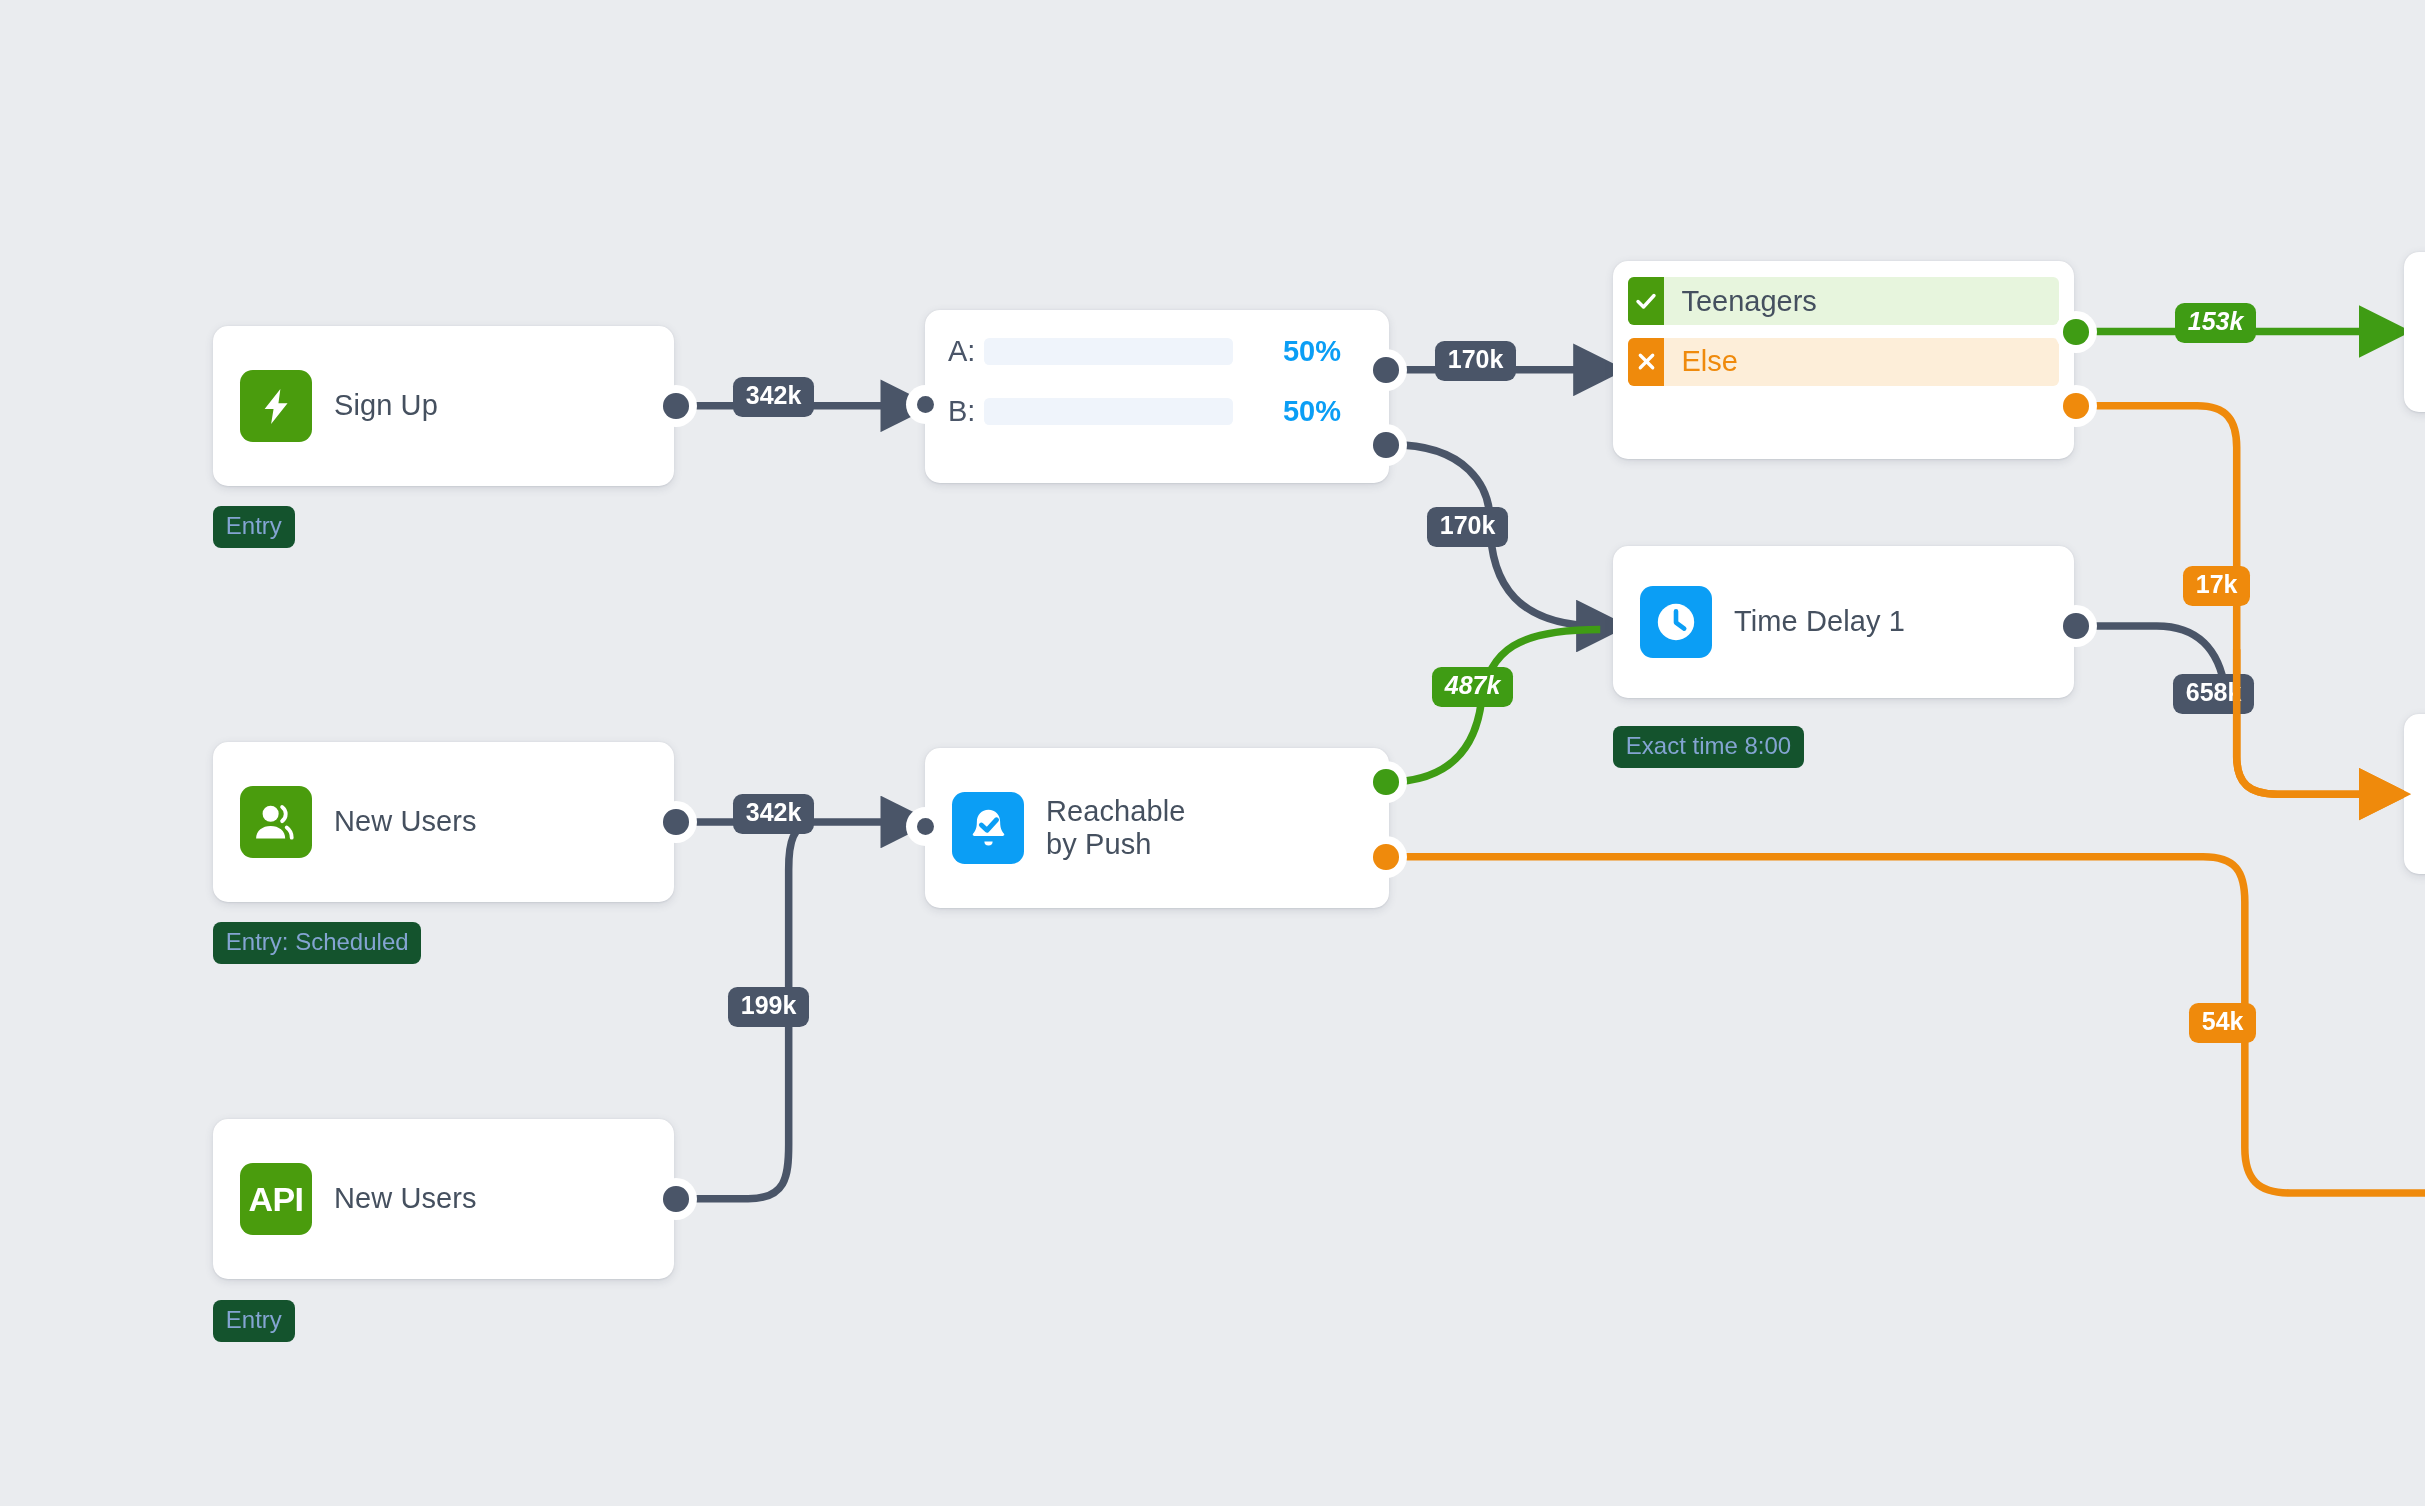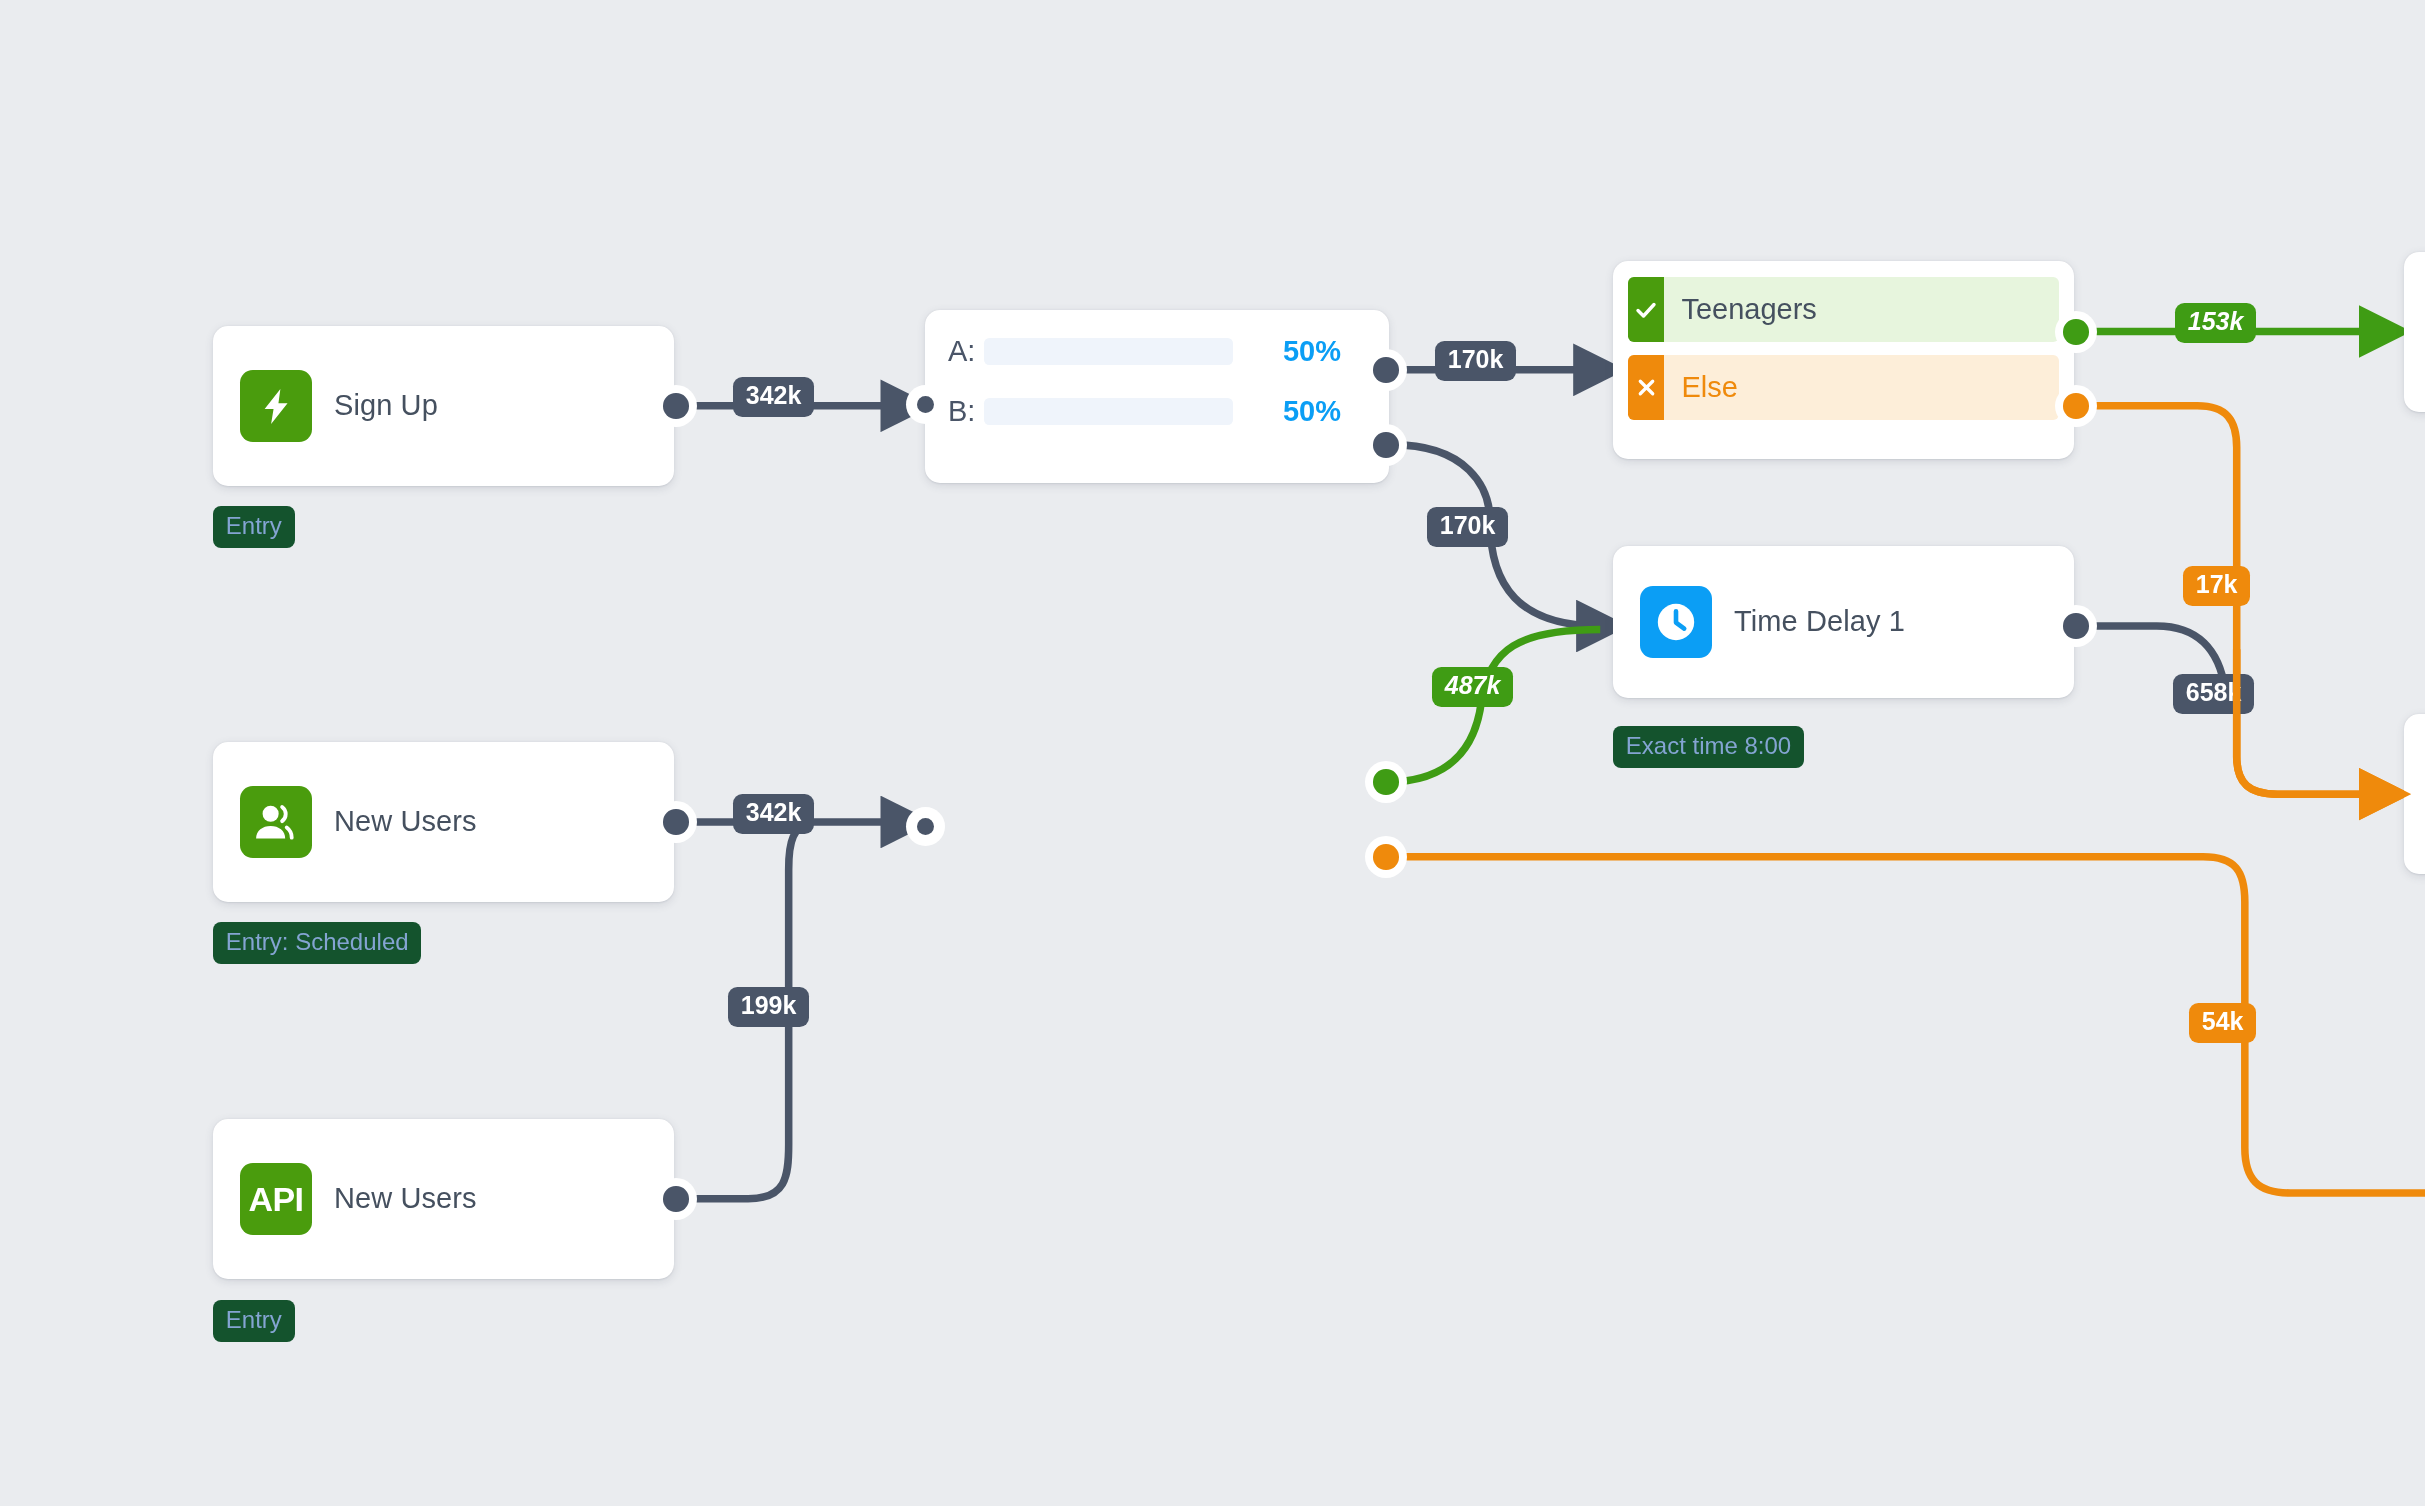--- a/index.html
+++ b/index.html
@@ -80,21 +80,21 @@
   .ab-track{width:249px;height:27px;border-radius:5.2px;background:#eff4fb;overflow:hidden;}
   .ab-fill{height:100%;background:#0b9ef5;border-radius:5.2px;}
   .ab-pct{font-size:29px;color:#0b9ef5;font-weight:700;margin-left:21px;width:87px;text-align:right;}
 
   
   .dec-card{
     position:absolute;z-index:3;background:#fff;border-radius:15px;
     box-shadow:0 2.3px 8px rgba(60,72,90,.13),0 0.6px 1.7px rgba(60,72,90,.10);
     padding:16px 15px;box-sizing:border-box;
   }
-  .dec-row{display:flex;align-items:stretch;height:65px;border-radius:5.8px;overflow:hidden;}
+  .dec-row{display:flex;align-items:stretch;height:48px;border-radius:5.8px;overflow:hidden;}
   .dec-row + .dec-row{margin-top:12.8px;}
   .dec-mark{width:36px;display:flex;align-items:center;justify-content:center;flex:0 0 auto;}
   .dec-lab{display:flex;align-items:center;padding-left:17.4px;font-size:29px;flex:1 1 auto;}
   .row-yes .dec-mark{background:#4a9c0d;}
   .row-yes{background:#e7f5dd;}
   .row-yes .dec-lab{color:#45505f;}
   .row-no .dec-mark{background:#ef8a0c;}
   .row-no{background:#fdeed9;}
   .row-no .dec-lab{color:#ef8a0c;}
 
@@ -243,20 +243,31 @@
     <div class="node-ico ico-green">
       <span class="api-text">API</span>
     </div>
     <div class="node-title">New Users</div>
   </div>
   <div class="port-wrap" style="left:655px;top:1178px;width:42px;height:42px;">
     <div class="port p-dark" style="position:relative;width:25.5px;height:25.5px;"></div>
   </div>
   <div class="pill" style="left:213px;top:1300px;">Entry</div>
 
+  <div class="node" style="left:925px;top:748px;width:464px;height:160px;padding:0 27px;">
+    <div class="node-ico ico-blue">
+      <svg width="45" height="48" viewBox="0 0 24 24" aria-hidden="true">
+        <path d="M12 2.2 c-3.7 0-6.2 2.8-6.2 6.4 0 4.4-1.5 5.6-2.1 6.5 -.3.5 0 1.1.6 1.1 h15.4 c.6 0 .9-.6.6-1.1 -.6-.9-2.1-2.1-2.1-6.5 0-3.6-2.5-6.4-6.2-6.4 z" fill="#fff"></path>
+        <path d="M9.8 19.2 h4.4 a2.2 2.2 0 0 1 -4.4 0 z" fill="#fff"></path>
+        <path d="M8.2 10.4 L11.2 13.2 L16.3 7.6" fill="none" stroke="#0b9ef5" stroke-width="2.6" stroke-linecap="round" stroke-linejoin="round"></path>
+      </svg>
+    </div>
+    <div class="node-title">Reachable
+by Push</div>
+  </div>
   <div class="port-wrap" style="left:906px;top:807px;width:39px;height:39px;">
     <div class="port p-dark" style="position:relative;width:17.4px;height:17.4px;"></div>
   </div>
   <div class="port-wrap" style="left:1365px;top:761px;width:42px;height:42px;">
     <div class="port p-green" style="position:relative;width:25.5px;height:25.5px;"></div>
   </div>
   <div class="port-wrap" style="left:1365px;top:836px;width:42px;height:42px;">
     <div class="port p-orange" style="position:relative;width:25.5px;height:25.5px;"></div>
   </div>
 

